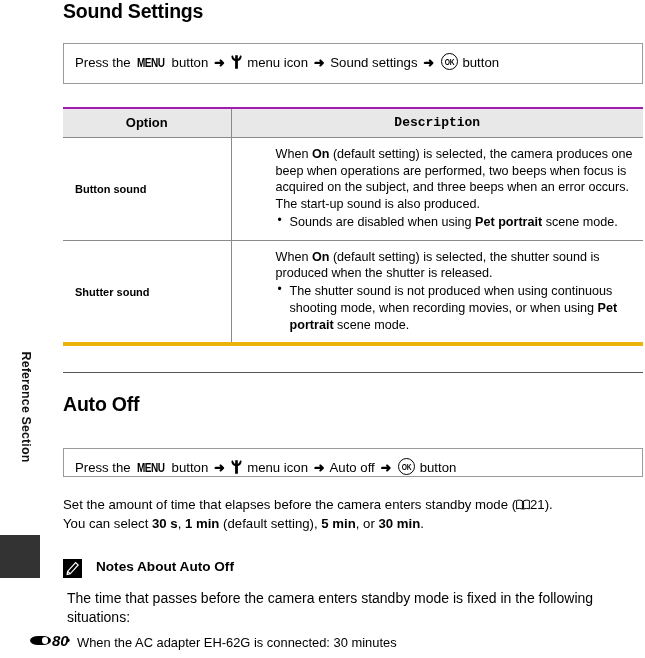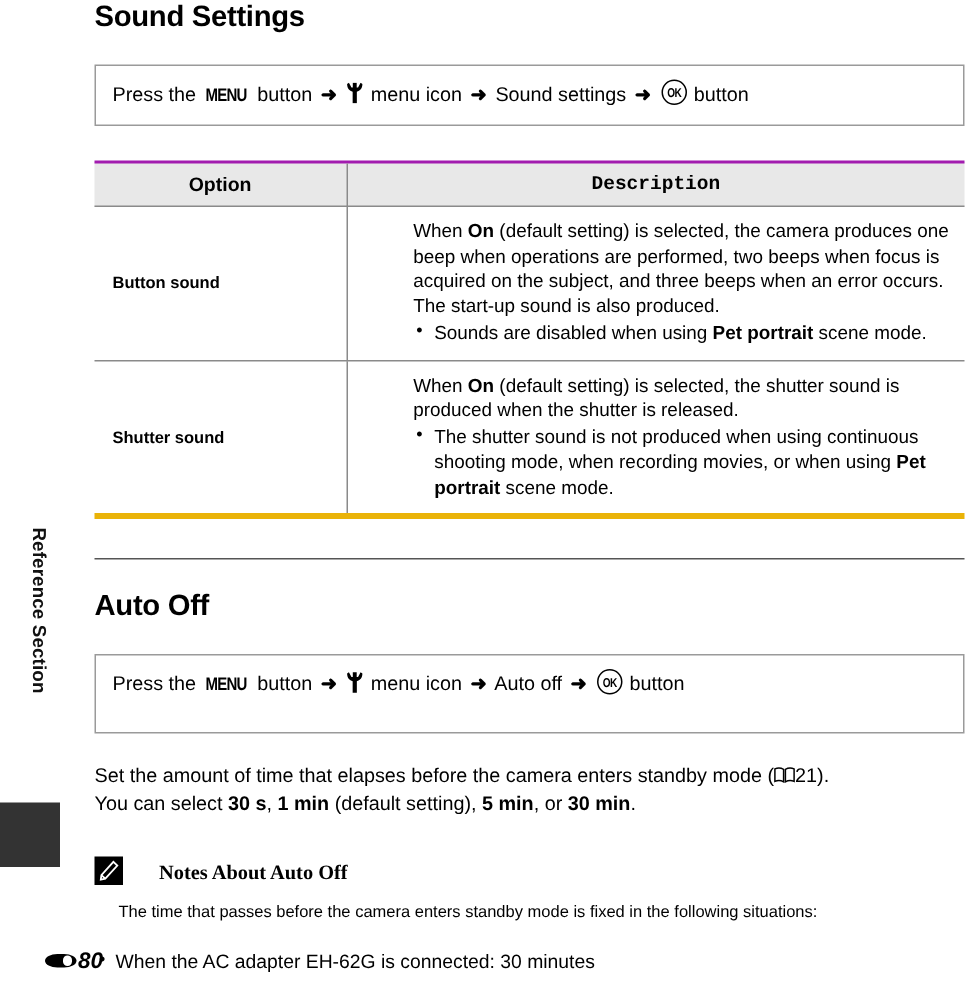--- a/index.html
+++ b/index.html
@@ -218,34 +218,33 @@
     display: inline-block;
     width: 14px; height: 11px;
     position: relative;
     vertical-align: -1px;
     margin-right: 0px;
   }
 
   
   .notes-head {
     display: flex;
-    align-items: flex-end;
-    gap: 24px;
-    font-family: Liberation Serif, serif;
+    align-items: flex-start;
+    gap: 14px;
   }
   .pencil-box {
     width: 19px; height: 19px;
     background: #000;
     position: relative;
     flex: none;
   }
   .notes-title { font-size: 13.6px; font-weight: bold; }
   p.notes-intro {
-    font-size: 11px;
-    margin: 16px;
+    font-size: 14px;
+    margin: 4px;
     line-height: 1.4;
   }
   ul.notes-list {
     list-style: none;
     margin: 0;
     padding: 0;
     font-size: 12.9px;
     line-height: 1.4;
   }
   ul.notes-list li {
@@ -339,21 +338,21 @@
           </ul>
         </td>
       </tr>
     </tbody>
   </table>
 
   <hr class="rule" style="margin-top:26px;">
 
   <h1 class="sect" style="margin-top:20px;">Auto Off</h1>
 
-  <div class="pathbox" style="margin-top:20px; height:53px;">
+  <div class="pathbox" style="margin-top:32px; height:29px;">
     <span>Press the</span>
     <span class="menu-glyph">MENU</span>
     <span>button</span>
     <span class="arrow">➜</span>
     <span class="wrench">
       <svg viewBox="0 0 11 14" width="11" height="14" aria-hidden="true">
         <path d="M1.6 0.2 L3.3 3.4 L4.2 3.4 L4.2 0.2 L6.8 0.2 L6.8 3.4 L7.7 3.4 L9.4 0.2
                  L10.6 1.0 C10.6 4.0 9.0 5.6 6.9 6.1 L6.9 13.8 L4.1 13.8 L4.1 6.1
                  C2.0 5.6 0.4 4.0 0.4 1.0 Z" fill="#000"></path>
       </svg>

